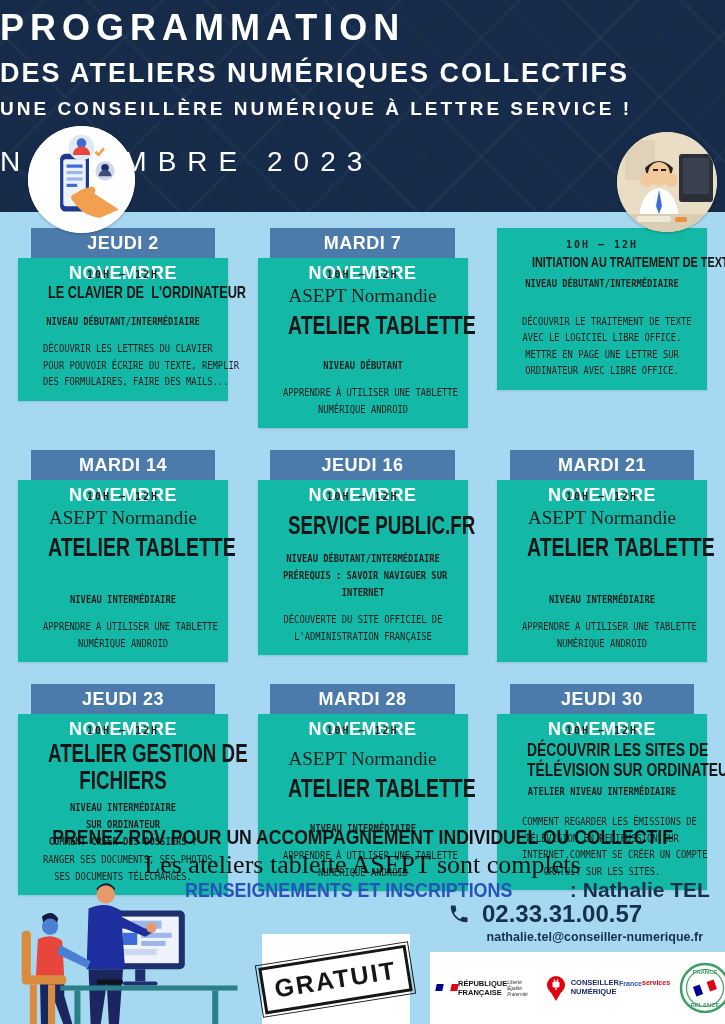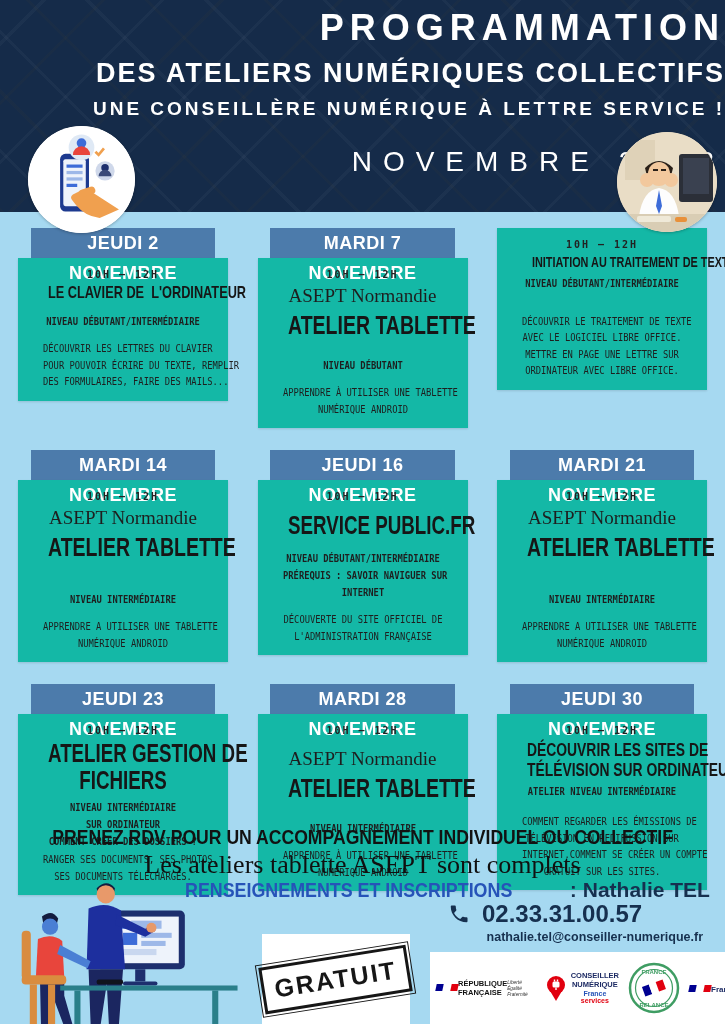--- a/index.html
+++ b/index.html
@@ -5,21 +5,21 @@
   * { margin:0; padding:0; box-sizing:border-box; }
   html,body { width:725px; height:1024px; }
   body {
     position:relative; overflow:hidden;
     background:#a6d9f1;
     font-family:"Liberation Sans", sans-serif;
     color:#1c1c1c;
   }
   
   .header {
-    position:relative; height:212px; text-align:right; color:#fff;
+    position:relative; height:212px; text-align:left; color:#fff;
     background-color:#152b49;
     background-image:
       repeating-linear-gradient(45deg, rgba(255,255,255,0.03) 0 3px, transparent 3px 42px),
       repeating-linear-gradient(-45deg, rgba(255,255,255,0.03) 0 3px, transparent 3px 42px),
       repeating-linear-gradient(45deg, rgba(0,0,0,0.12) 0 3px, transparent 3px 84px),
       repeating-linear-gradient(-45deg, rgba(0,0,0,0.12) 0 3px, transparent 3px 84px);
   }
   .hdr-title { padding-top:7px; font-size:36px; font-weight:700; letter-spacing:6px; }
   .hdr-subtitle { margin-top:9px; font-size:27px; font-weight:700; letter-spacing:2px; }
   .hdr-tagline { margin-top:9px; font-size:19px; font-weight:700; letter-spacing:3px; }
@@ -101,21 +101,21 @@
   .flag i { flex:1; display:block; }
   .flag .b { background:#000091; transform:skewX(-12deg); }
   .flag .w { background:#fff; }
   .flag .r { background:#e1000f; transform:skewX(-12deg); }
   .rf-name { font-size:7.5px; font-weight:700; line-height:1.15; color:#111;
              white-space:pre-line; margin-top:2px; }
   .rf-motto { font-size:4.8px; font-style:italic; line-height:1.3; color:#333;
               white-space:pre-line; margin-top:2px; }
   .vdiv { width:1px; height:48px; background:#d9d9d9; }
   .cn { flex-direction:row; align-items:center; gap:5px; }
-  .cn-text { display:flex; flex-direction:column;text-align:center; }
+  .cn-text { display:flex; flex-direction:row; }
   .cn-title { font-size:7.5px; font-weight:700; color:#1c2a63; line-height:1.15; white-space:pre-line; }
   .cn-fr { font-size:7px; font-weight:700; color:#2653b8; margin-top:1px; }
   .cn-sv { font-size:7px; font-weight:700; color:#e1000f; }
   .relance { position:relative; width:52px; height:52px; }
   .fs-name { font-size:8px; font-weight:700; color:#1c2a63; margin-top:2px; }
   .fs-sv { font-size:8px; font-weight:700; color:#e1000f; }
   .fs-bars { margin-top:2px; }
   .fs-bars i { display:block; width:16px; height:1.5px; background:#9aa0a8; margin-bottom:1.5px; }
 </style>
 </head>

